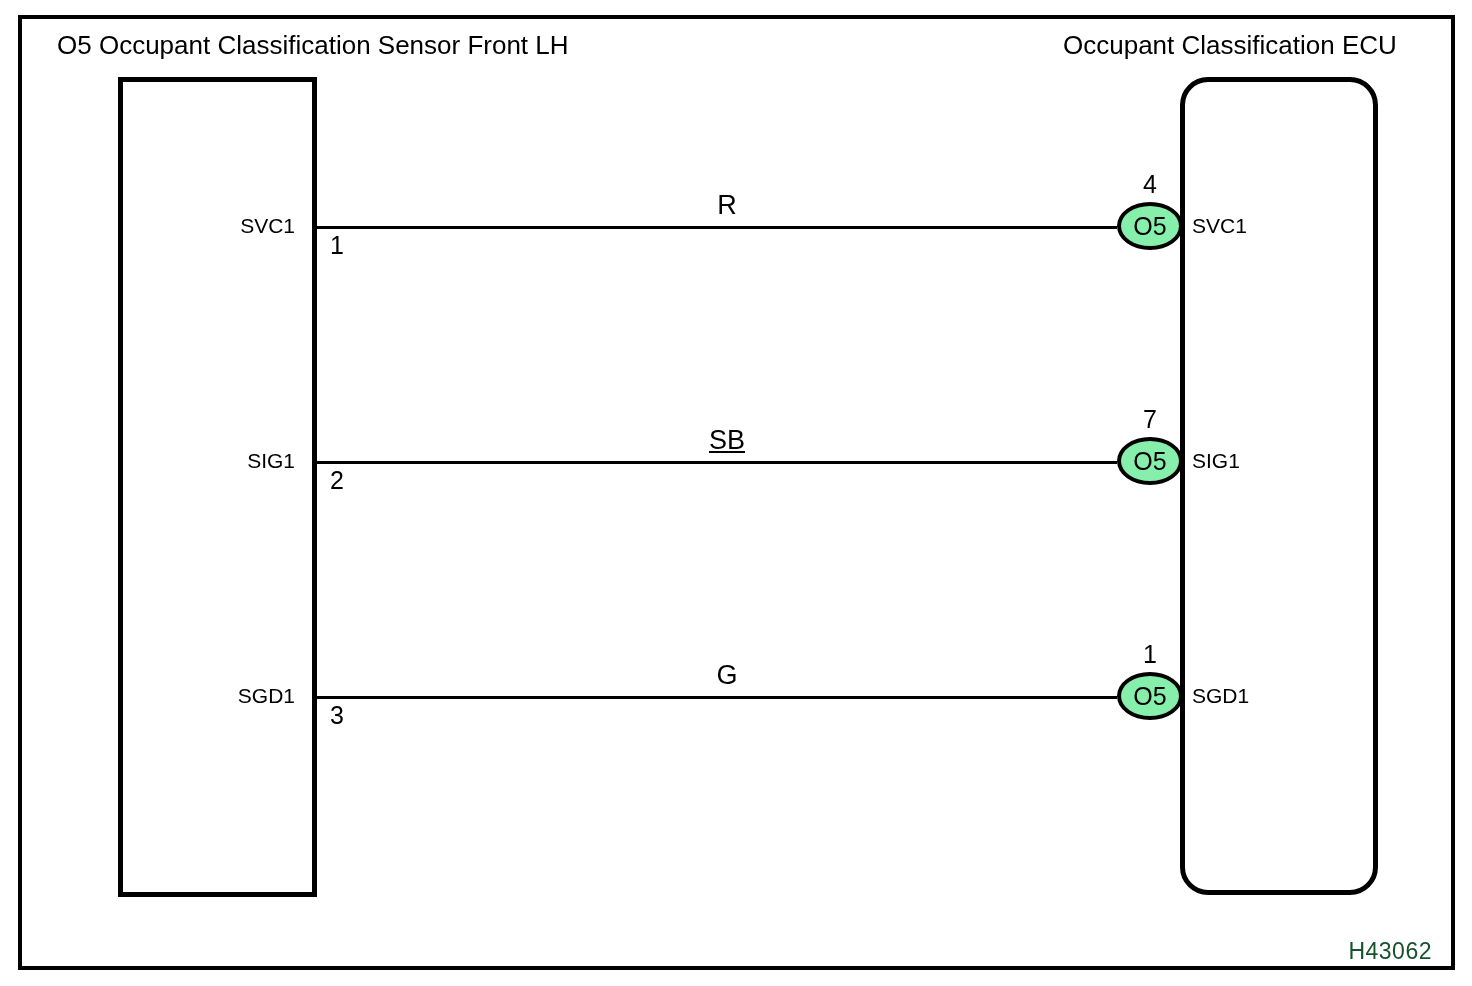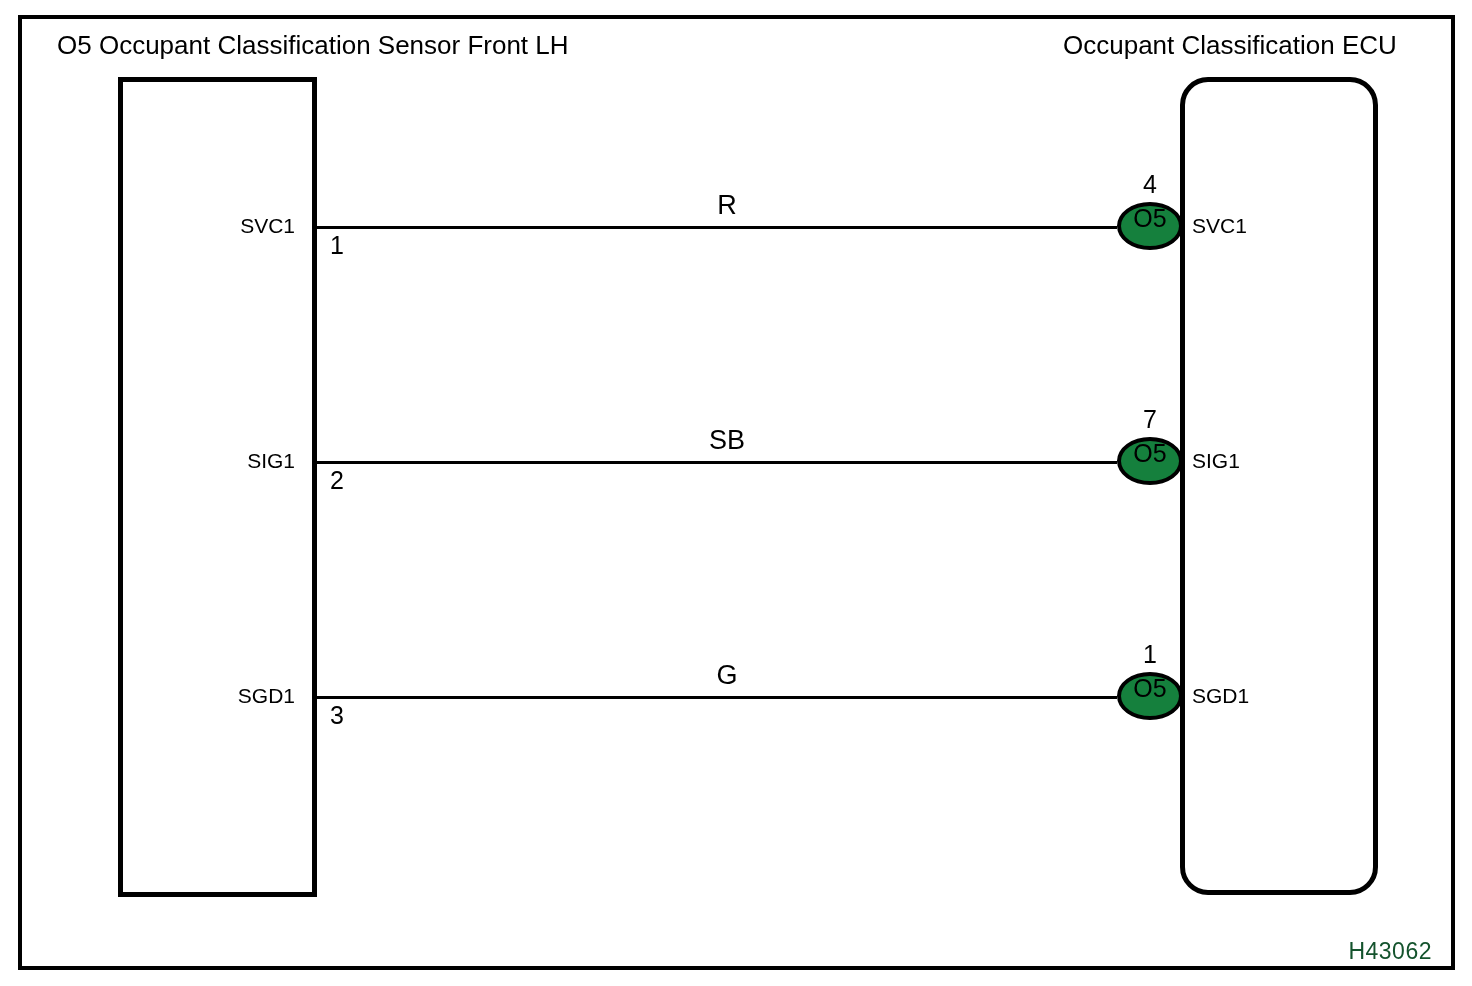--- a/index.html
+++ b/index.html
@@ -96,24 +96,24 @@
   }
 
   
   .oval-conn {
     position: absolute;
     width: 66px;
     height: 48px;
     border: 4px solid #000000;
     border-radius: 50% / 50%;
     box-sizing: border-box;
-    background: #15803d;
+    background: #86efac;
     transform: translate(-50%, -50%);
     display: flex;
-    align-items: flex-start;
+    align-items: center;
     justify-content: center;
   }
   .oval-conn .oval-text {
     font-size: 25px;
     line-height: 25px;
     color: #000;
   }
   
   .oval-mask {
     position: absolute;
@@ -162,21 +162,21 @@
   </div>
 
   <div class="lbl lbl-ecu-term" style="left:1192px; top:226px;">SVC1</div>
 
   <div class="lbl lbl-sensor-term" style="left:105px; top:461px; width:190px;">SIG1</div>
 
   <div class="lbl lbl-pin-left" style="left:330px; top:465px;">2</div>
 
   <div class="wire" style="left:315px; top:461px; width:802px;"></div>
 
-  <div class="lbl lbl-wire-color" style="left:727px; top:425px;">SB</div>
+  <div class="lbl lbl-wire-color" style="left:727px; top:425px;text-decoration:underline;">SB</div>
 
   <div class="lbl lbl-ecu-pin" style="left:1150px; top:404px;">7</div>
 
   <div class="oval-mask" style="left:1150px; top:461px; width:58px; height:40px;"></div>
 
   <div class="oval-conn" style="left:1150px; top:461px;">
     <span class="oval-text">O5</span>
   </div>
 
   <div class="lbl lbl-ecu-term" style="left:1192px; top:461px;">SIG1</div>

